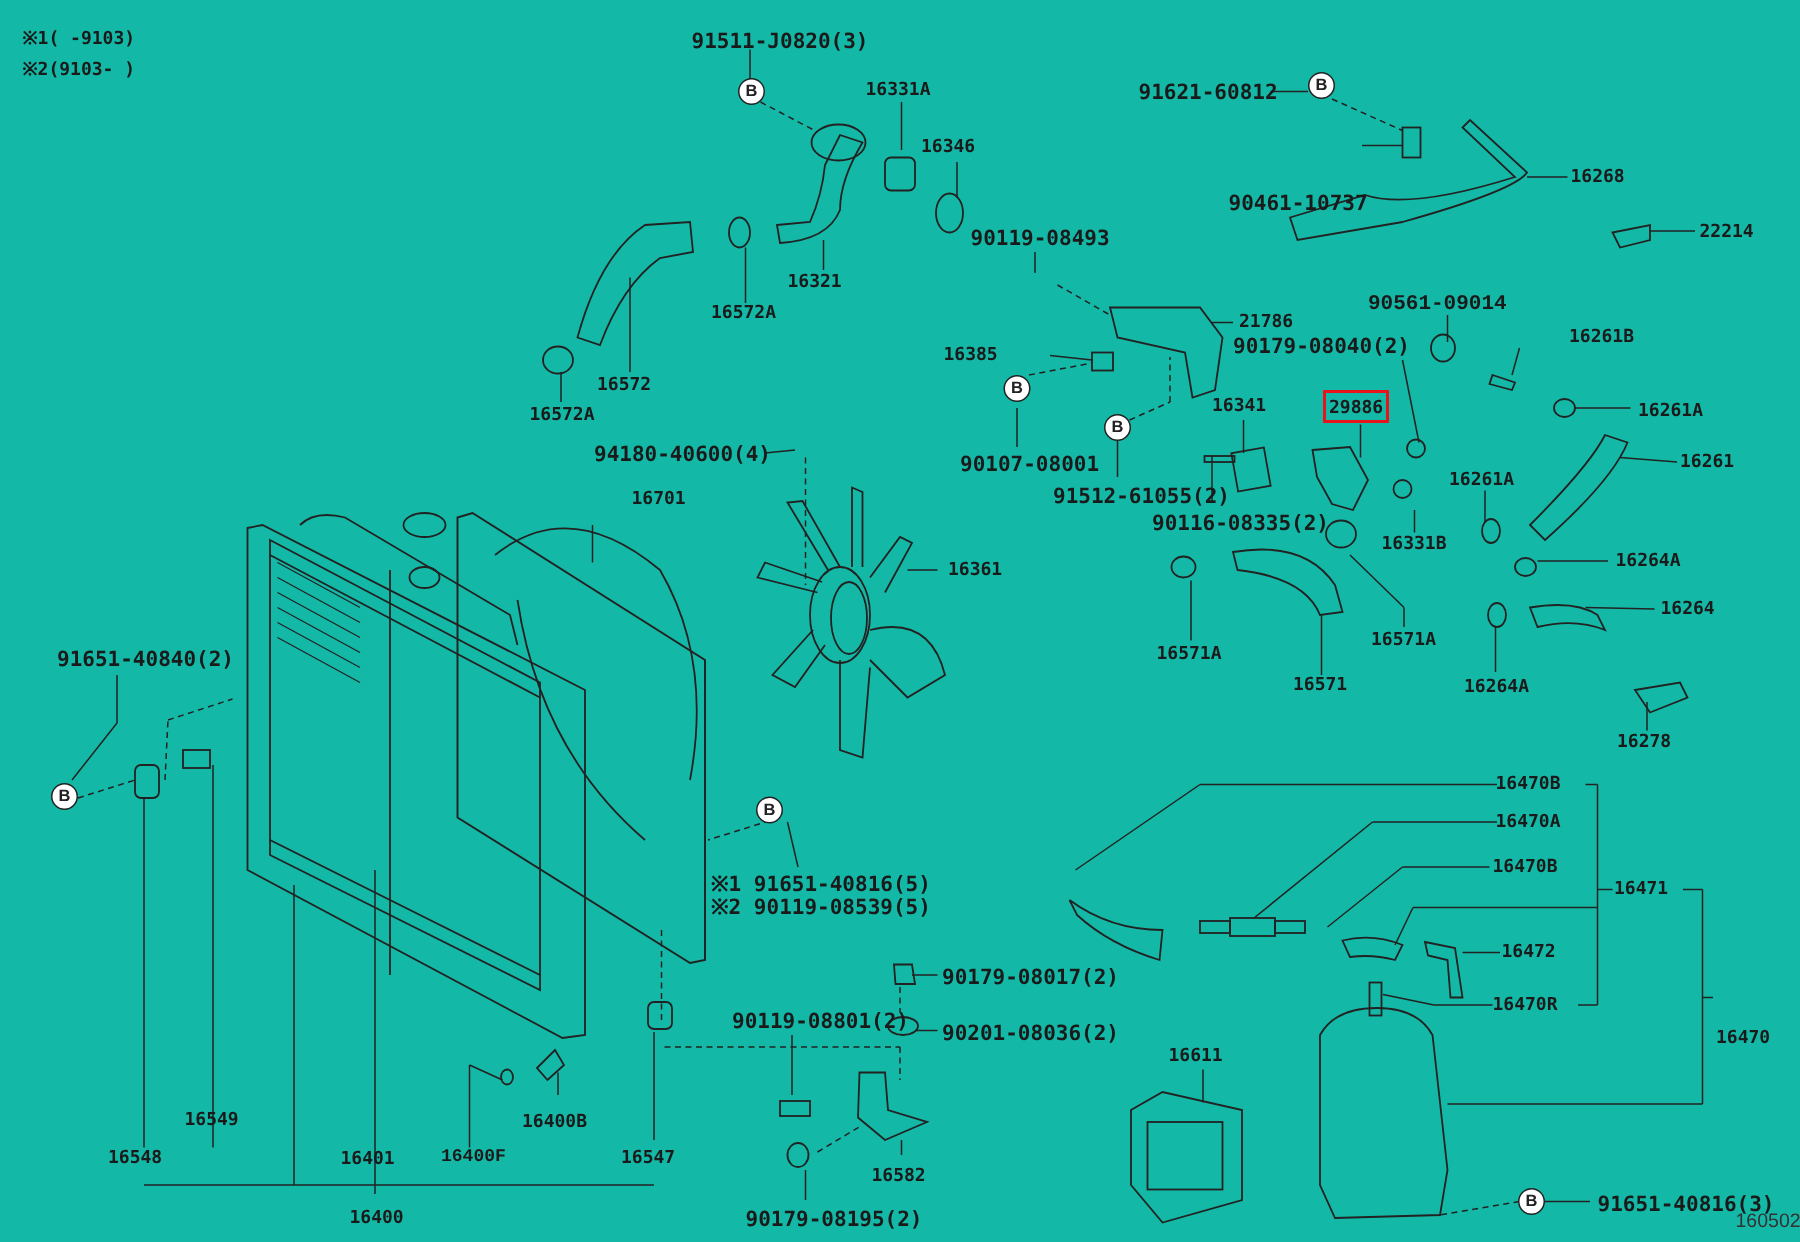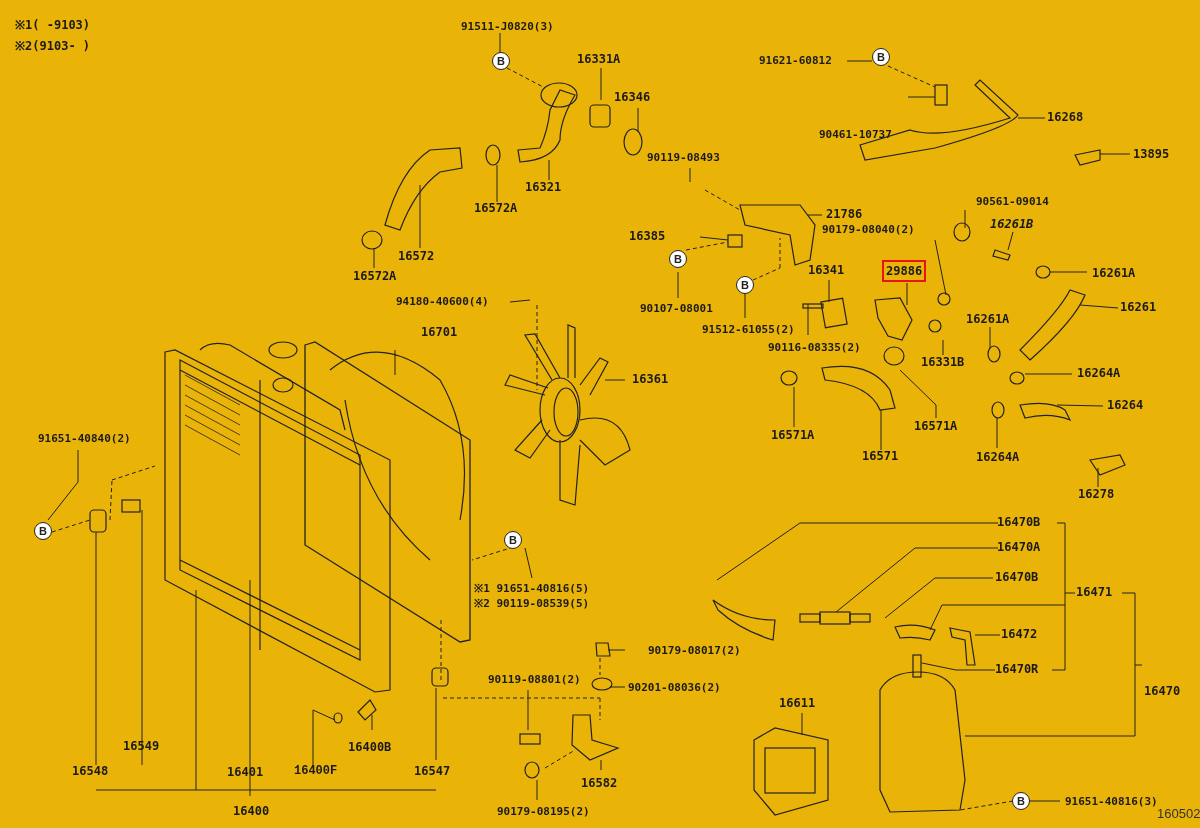--- a/index.html
+++ b/index.html
@@ -1,20 +1,20 @@
 <!DOCTYPE html>
 <html><head>
 <meta charset="utf-8">
 <style>
   html,body{margin:0;padding:0;background:#fff;}
-  #canvas{position:relative;width:1200px;height:828px;background:#eab308;overflow:hidden;}
+  #canvas{position:relative;width:1200px;height:828px;background:#14b8a6;overflow:hidden;}
   svg#art{position:absolute;left:0;top:0;}
   .lbl{position:absolute;font-family:"DejaVu Sans Mono","Liberation Mono",monospace;font-weight:bold;color:#1a1a1a;white-space:nowrap;line-height:1;}
   .big{font-size:12px;letter-spacing:0px;}
-  .sm{font-size:11px;text-align:center;}
+  .sm{font-size:14px;text-align:center;}
   .note{font-size:12px;}
   .part{cursor:pointer;}
   .hl{outline:2px solid #e8141c;outline-offset:1px;}
   .code{position:absolute;font-family:"Liberation Sans",sans-serif;font-size:13px;color:#333;}
   .b-circle{position:absolute;width:16px;height:16px;border:1.3px solid #222;border-radius:50%;font-family:"Liberation Sans",sans-serif;font-size:11px;font-weight:bold;text-align:center;line-height:16px;color:#222;background:#fff;}
 </style>
 </head>
 <body>
 
 <div id="canvas">
@@ -226,31 +226,31 @@
 <div class="b-circle" style="left:34px;top:522px;">B</div>
 <div class="b-circle" style="left:504px;top:531px;">B</div>
 <div class="b-circle" style="left:1012px;top:792px;">B</div>
 
 <div class="lbl sm part" style="left:461px;top:21px;">91511-J0820(3)</div>
 <div class="lbl big part" style="left:577px;top:53px;">16331A</div>
 <div class="lbl big part" style="left:614px;top:91px;">16346</div>
 <div class="lbl sm part" style="left:759px;top:55px;">91621-60812</div>
 <div class="lbl sm part" style="left:819px;top:93px;margin-top:36px;">90461-10737</div>
 <div class="lbl big part" style="left:1047px;top:111px;">16268</div>
-<div class="lbl big part" style="left:1133px;top:148px;">13895</div>
+<div class="lbl big part" style="left:1133px;top:148px;">22214</div>
 <div class="lbl big part" style="left:525px;top:181px;">16321</div>
 <div class="lbl big part" style="left:474px;top:202px;">16572A</div>
 <div class="lbl big part" style="left:398px;top:250px;">16572</div>
 <div class="lbl big part" style="left:353px;top:270px;">16572A</div>
 <div class="lbl sm part" style="left:647px;top:152px;">90119-08493</div>
 <div class="lbl big part" style="left:826px;top:208px;">21786</div>
 <div class="lbl big part" style="left:629px;top:230px;">16385</div>
 <div class="lbl sm part" style="left:822px;top:224px;">90179-08040(2)</div>
-<div class="lbl sm part" style="left:976px;top:196px;">90561-09014</div>
-<div class="lbl big part" style="left:990px;top:218px;font-style:italic;">16261B</div>
+<div class="lbl sm part" style="left:912px;top:196px;font-family:Liberation Mono, monospace;">90561-09014</div>
+<div class="lbl big part" style="left:1046px;top:218px;">16261B</div>
 <div class="lbl big part" style="left:1092px;top:267px;">16261A</div>
 <div class="lbl big part" style="left:808px;top:264px;">16341</div>
 <div class="lbl big part hl" style="left: 885px; top: 263px; padding: 2px 1px; outline-color: rgb(232, 20, 28);">29886</div>
 <div class="lbl big part" style="left:1120px;top:301px;">16261</div>
 <div class="lbl sm part" style="left:396px;top:296px;">94180-40600(4)</div>
 <div class="lbl sm part" style="left:640px;top:303px;">90107-08001</div>
 <div class="lbl sm part" style="left:702px;top:324px;">91512-61055(2)</div>
 <div class="lbl sm part" style="left:768px;top:342px;">90116-08335(2)</div>
 <div class="lbl big part" style="left:966px;top:313px;">16261A</div>
 <div class="lbl big part" style="left:921px;top:356px;">16331B</div>
@@ -266,21 +266,21 @@
 <div class="lbl sm part" style="left:38px;top:433px;">91651-40840(2)</div>
 <div class="lbl big part" style="left:997px;top:516px;">16470B</div>
 <div class="lbl big part" style="left:997px;top:541px;">16470A</div>
 <div class="lbl big part" style="left:995px;top:571px;">16470B</div>
 <div class="lbl big part" style="left:1076px;top:586px;">16471</div>
 <div class="lbl big part" style="left:1001px;top:628px;">16472</div>
 <div class="lbl big part" style="left:995px;top:663px;">16470R</div>
 <div class="lbl big part" style="left:1144px;top:685px;text-align:center;">16470</div>
 <div class="lbl sm part" style="left:474px;top:583px;">※1 91651-40816(5)</div>
 <div class="lbl sm part" style="left:474px;top:598px;">※2 90119-08539(5)</div>
-<div class="lbl sm part" style="left:628px;top:645px;margin-left:20px;">90179-08017(2)</div>
+<div class="lbl sm part" style="left:628px;top:645px;">90179-08017(2)</div>
 <div class="lbl sm part" style="left:488px;top:674px;">90119-08801(2)</div>
 <div class="lbl sm part" style="left:628px;top:682px;">90201-08036(2)</div>
 <div class="lbl big part" style="left:779px;top:697px;">16611</div>
 <div class="lbl big part" style="left:123px;top:740px;">16549</div>
 <div class="lbl big part" style="left:72px;top:765px;">16548</div>
 <div class="lbl big part" style="left:227px;top:766px;">16401</div>
 <div class="lbl big part" style="left:294px;top:765px;font-family:Liberation Mono, monospace;">16400F</div>
 <div class="lbl big part" style="left:348px;top:741px;">16400B</div>
 <div class="lbl big part" style="left:414px;top:765px;">16547</div>
 <div class="lbl big part" style="left:581px;top:777px;">16582</div>

